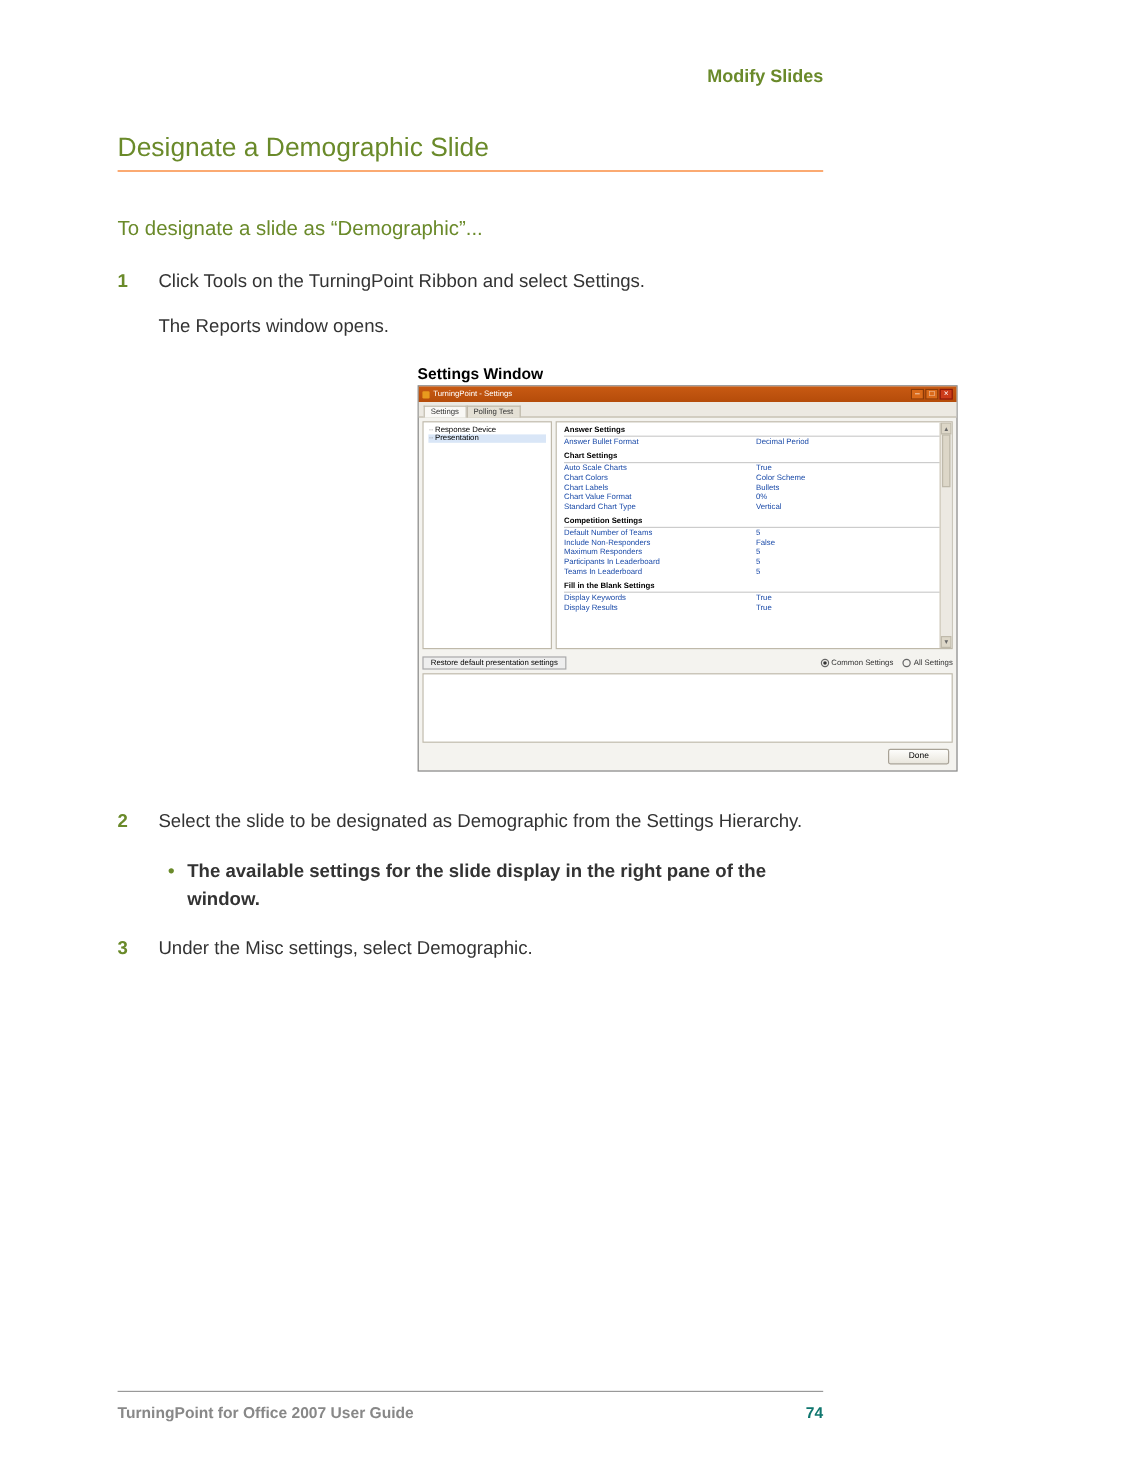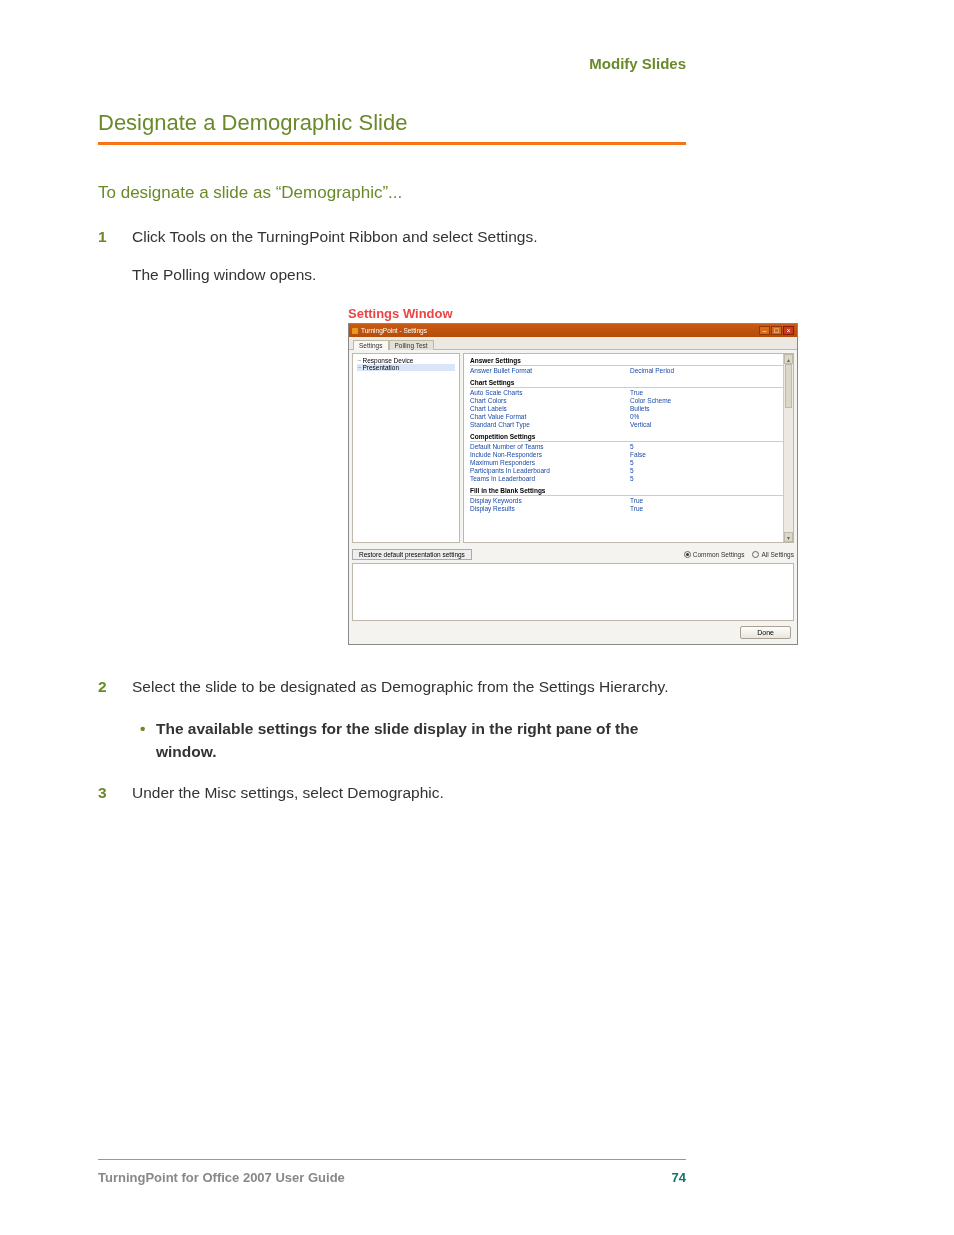--- a/index.html
+++ b/index.html
@@ -1,27 +1,27 @@
 <!DOCTYPE html>
 <html><head>
 <meta charset="utf-8">
 <style>
   * { box-sizing: border-box; margin: 0; padding: 0; }
   html, body { width: 954px; height: 1235px; background: #fff; font-family: "Segoe UI", "Myriad Pro", Arial, sans-serif; color: #333; }
   .page { width: 784px; height: 1235px; position: relative; padding: 55px 98px 0 98px; }
   .header-label { text-align: right; color: #6a8a2a; font-weight: 600; font-size: 15px; margin-bottom: 38px; }
-  .section-title { color: #6a8a2a; font-size: 22px; font-weight: 400; padding-bottom: 6px; border-bottom: 3px solid #f97316; margin-bottom: 38px; }
+  .section-title { color: #6a8a2a; font-size: 22px; font-weight: 400; padding-bottom: 6px; border-bottom: 1px solid #f97316; margin-bottom: 38px; }
   .body-text { font-size: 15.5px; line-height: 1.5; color: #222; margin-bottom: 28px; }
   .sub-heading { color: #6a8a2a; font-size: 17px; margin-bottom: 22px; }
   ol.steps { list-style: none; padding-left: 0; }
   ol.steps > li { display: flex; margin-bottom: 18px; font-size: 15.5px; line-height: 1.5; }
   ol.steps > li .num { width: 34px; flex-shrink: 0; color: #6a8a2a; font-weight: 700; text-align: left; }
   ol.steps > li .content { flex: 1; }
   .indent-text { margin-left: 34px; font-size: 15.5px; margin-bottom: 22px; }
-  .caption { color: #ef4444; font-weight: 700; font-size: 13px; margin-left: 250px; margin-bottom: 2px; margin-top: 10px; }
+  .caption { color: #000000; font-weight: 700; font-size: 13px; margin-left: 250px; margin-bottom: 2px; margin-top: 10px; }
   .screenshot-wrap { margin: 0 0 30px 250px; width: 450px; }
   .screenshot { border: 1px solid #888; background: #f4f3ef; font-size: 6.5px; }
   .titlebar { background: linear-gradient(#c85a13,#b54c0a); color: #fff; height: 13px; display: flex; align-items: center; padding: 0 3px; justify-content: space-between; }
   .titlebar .t-left { display: flex; align-items: center; gap: 3px; }
   .titlebar .t-left .appicon { width: 6px; height: 6px; background: #e89a1e; border-radius: 1px; }
   .titlebar .winbtns { display: flex; gap: 1px; }
   .titlebar .winbtns span { width: 11px; height: 9px; background: #d96a1a; border: 1px solid #8a3a08; display: inline-flex; align-items: center; justify-content: center; color:#fff; font-size:7px; line-height:1;}
   .titlebar .winbtns .close { background: #cc3b1a; border-color:#8a1a08;}
   .tabs { background: #ece9e2; height: 13px; display: flex; align-items: flex-end; padding-left: 4px; gap: 0; border-bottom: 1px solid #bfb9aa; }
   .tab { background: #f9f8f5; border: 1px solid #bfb9aa; border-bottom: none; padding: 1px 5px; font-size: 6.5px; position: relative; top: 1px; }
@@ -68,21 +68,21 @@
 
   <p class="sub-heading">To designate a slide as “Demographic”...</p>
 
   <ol class="steps">
     <li>
       <span class="num">1</span>
       <span class="content">Click Tools on the TurningPoint Ribbon and select Settings.</span>
     </li>
   </ol>
 
-  <p class="indent-text">The Polling window opens.</p>
+  <p class="indent-text">The Reports window opens.</p>
 
   <div class="caption">Settings Window</div>
 
   <div class="screenshot-wrap">
     <div class="screenshot">
       <div class="titlebar">
         <div class="t-left">
           <span class="appicon"></span>
           <span>TurningPoint - Settings</span>
         </div>

